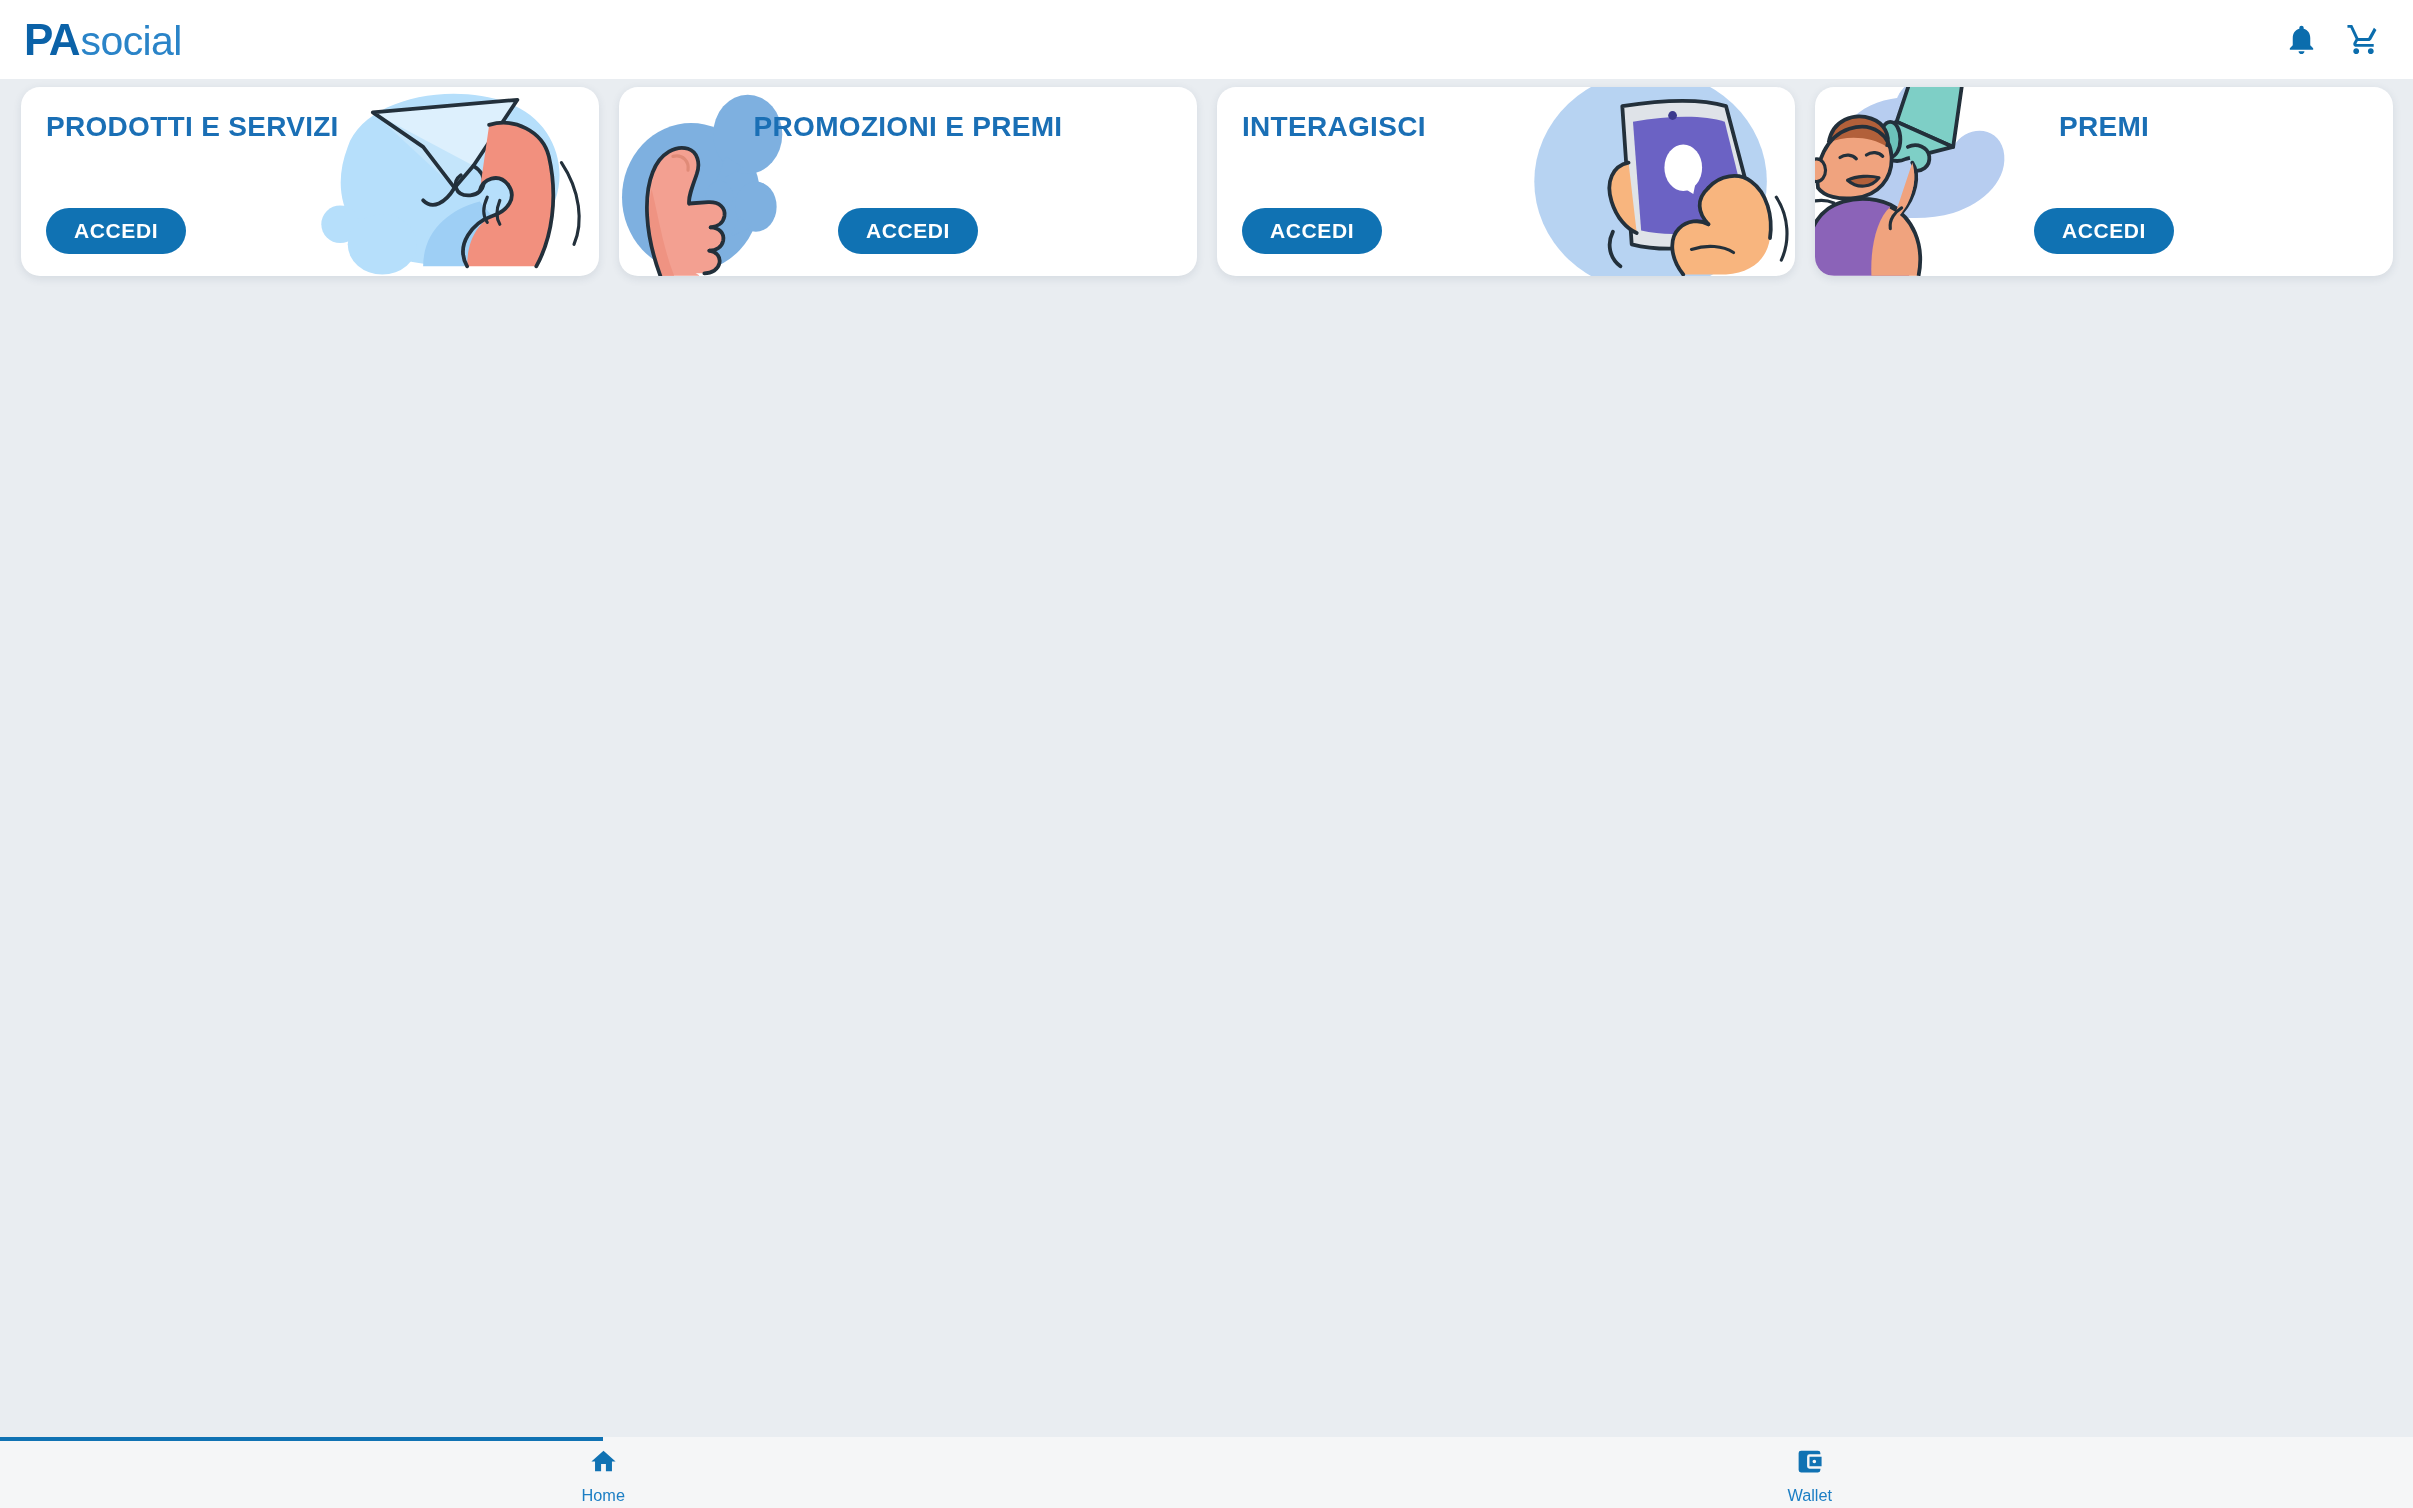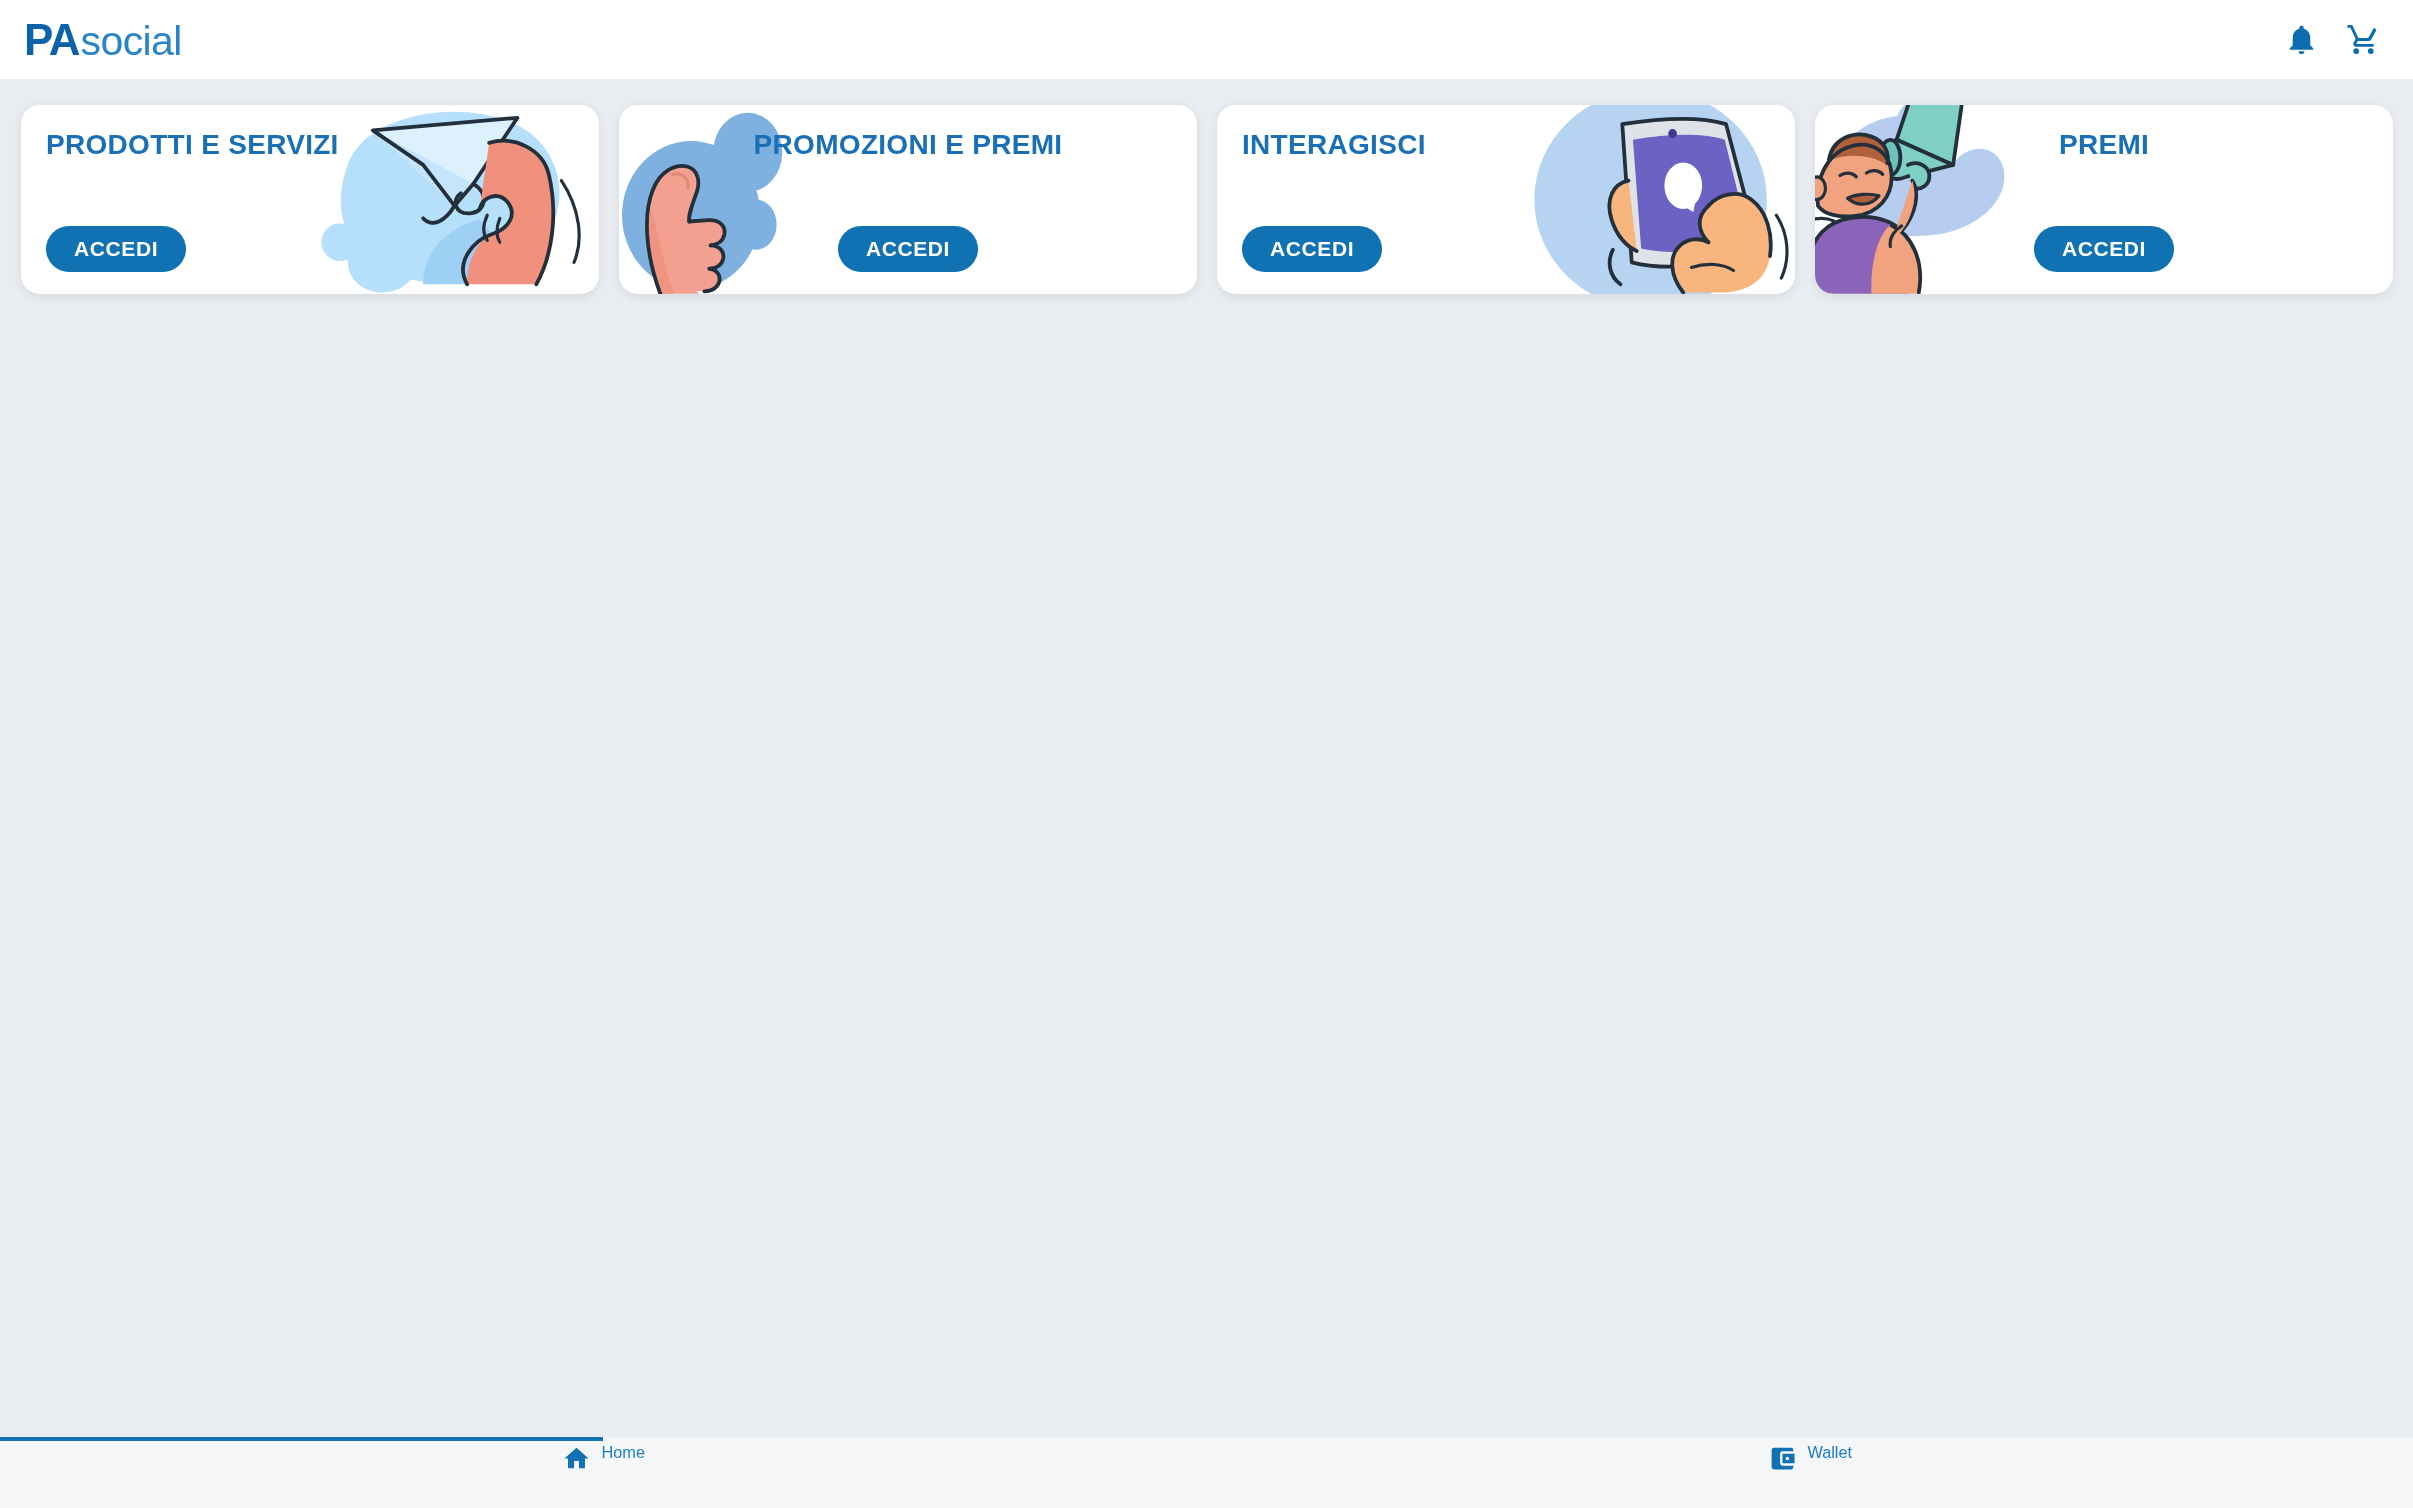--- a/index.html
+++ b/index.html
@@ -30,21 +30,21 @@
     letter-spacing: -0.6px; margin-left: 1.3px;
     font-family: "Liberation Sans", sans-serif;
   }
   .header-spacer { flex: 1; }
   .header-icons { display: flex; align-items: center; gap: 22.6px; }
   .hicon { width: 39px; height: 39px; display:flex; align-items:center; justify-content:center; cursor: pointer; }
   .hicon svg { width: 35px; height: 35px; fill: #0b6dad; }
 
   
   .main {
-    position: absolute; top: 84px; left: 0;
+    position: absolute; top: 66px; left: 0;
     width: 2373px; height: 1359px;
     background: #e9edf1;
   }
   .cards-row {
     position: absolute; top: 21.4px; left: 21px;
     width: 2372px; height: 189px;
     display: flex; gap: 20px;
   }
   .card {
     position: relative;
@@ -89,22 +89,22 @@
     display: flex;
     z-index: 10;
   }
   .nav-indicator {
     position: absolute; top: 0; left: 0;
     width: 603px; height: 4.4px;
     background: #1072b3;
   }
   .navitem {
     flex: 1 1 0;
-    display: flex; flex-direction: row;
-    justify-content: center;
+    display: flex; flex-direction: column;
+    align-items: center; justify-content: center;
     gap: 10px; padding-top: 6.3px;
     cursor: pointer;
   }
   .navicon { width: 30px; height: 30px; display:flex; align-items:center; justify-content:center; }
   .navicon svg { width: 29px; height: 29px; fill: #1072b3; }
   .navlabel {
     font-size: 16.3px; color: #1b7ec4;
     font-family: "Liberation Sans", sans-serif;
   }
 </style>

